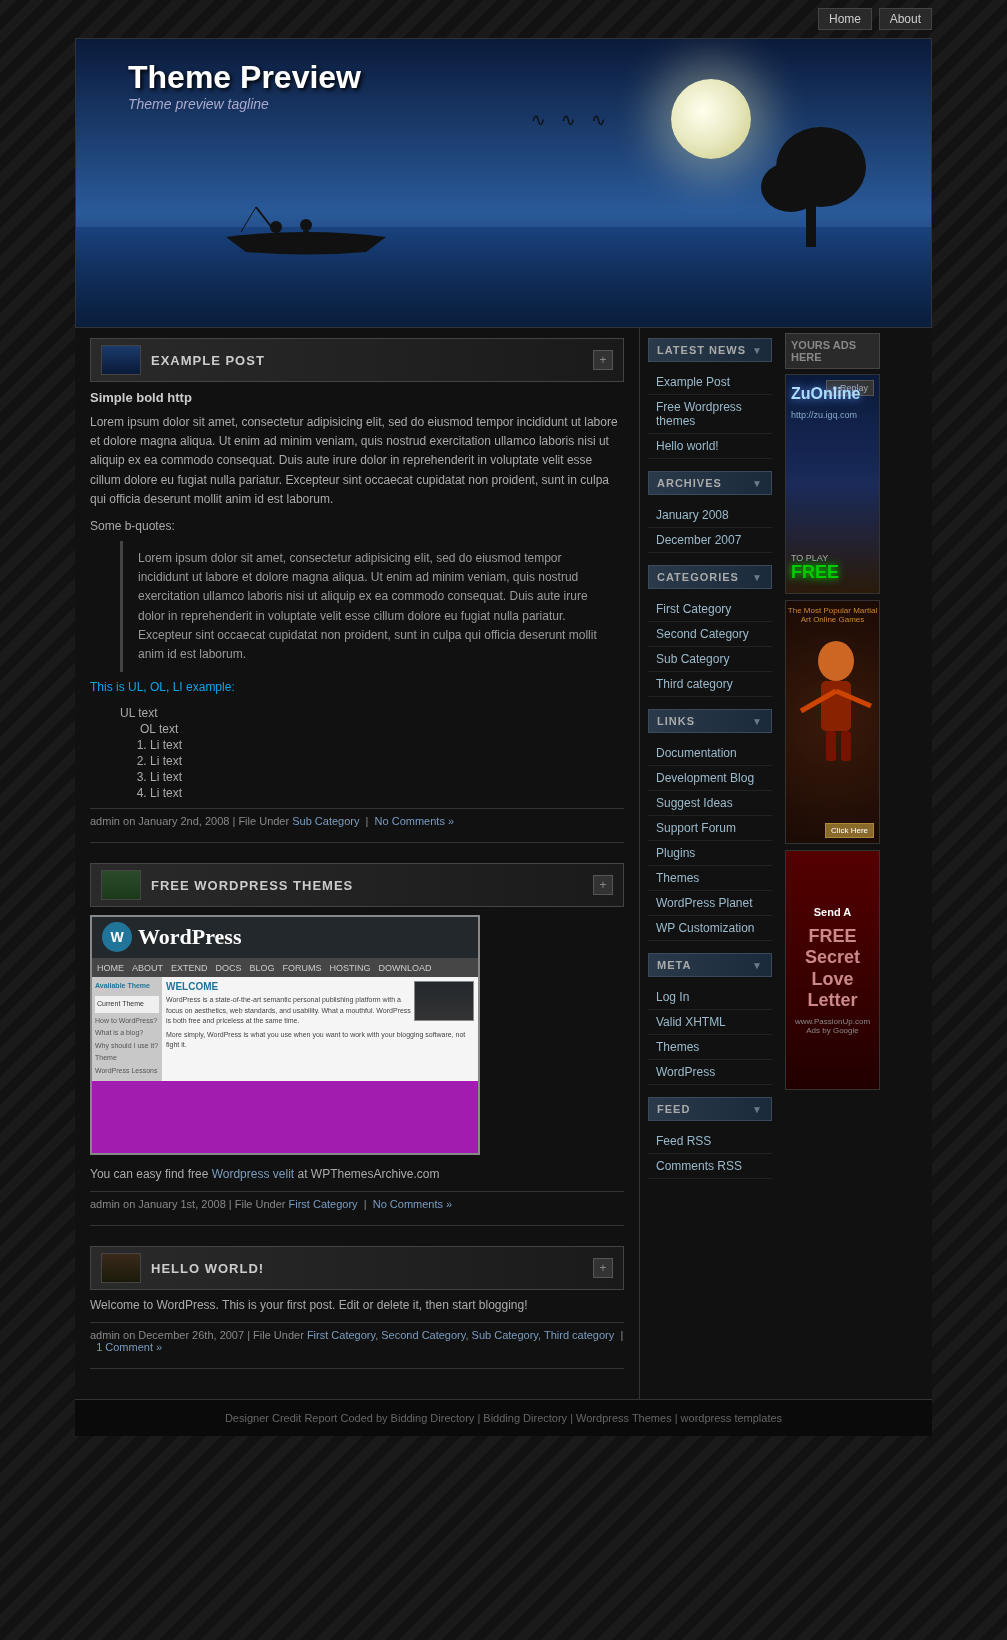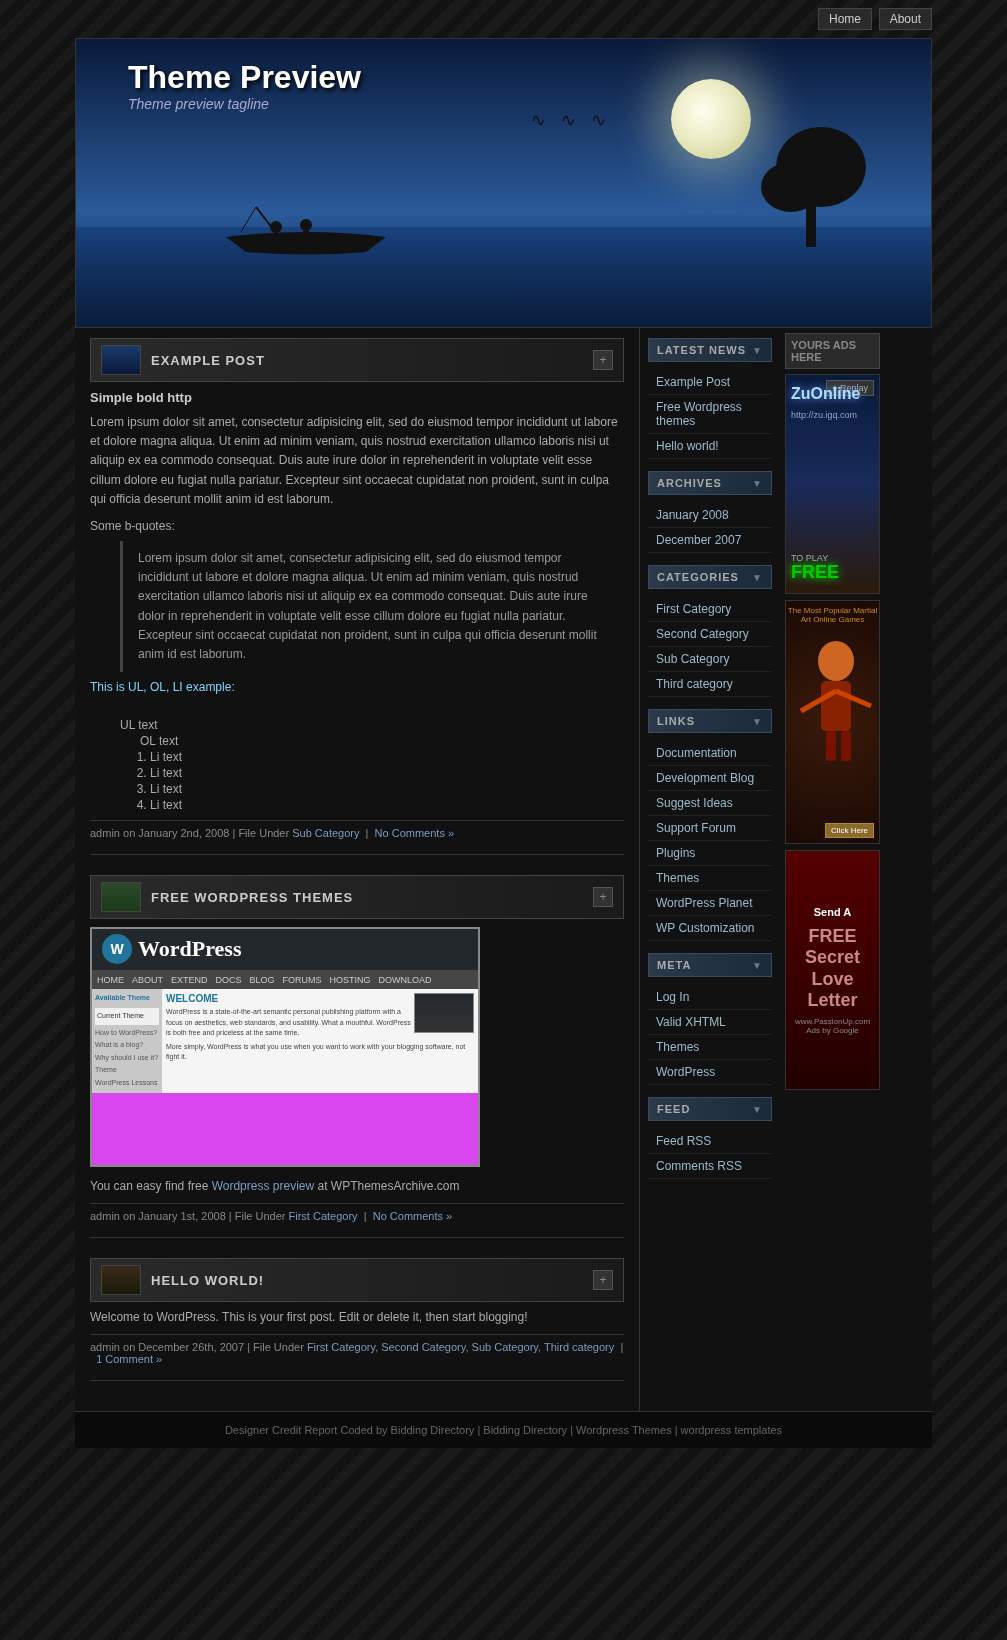--- a/index.html
+++ b/index.html
@@ -184,23 +184,23 @@
     }
     blockquote {
       border-left: 3px solid #444;
       padding: 8px 15px;
       margin: 8px 0 8px 30px;
       color: #999;
       font-size: 12px;
       line-height: 1.6;
     }
     .ul-section {
-      color: #7dd3fc;
-      font-size: 12px;
-      margin-bottom: 24px;
+      color: #0ea5e9;
+      font-size: 12px;
+      margin-bottom: 12px;
     }
     .ul-example {
       margin-left: 20px;
       color: #aaa;
       font-size: 12px;
     }
     .ul-example ul, .ul-example ol {
       margin-left: 20px;
     }
     .ul-example li {
@@ -463,21 +463,21 @@
       font-weight: bold;
       line-height: 1.2;
       margin: 5px 0;
     }
     .love-letter-footer {
       color: #888;
       font-size: 8px;
     }
 
     .wp-image-wrapper {
-      background: #d946ef;
+      background: #a21caf;
       height: 195px;
     }
     .wp-screen {
       display: flex;
       flex-direction: column;
       height: 100%;
     }
     .wp-screen-main {
       display: flex;
       flex: 1;
@@ -633,21 +633,21 @@
                   <h4>WELCOME</h4>
                   <p>WordPress is a state-of-the-art semantic personal publishing platform with a focus on aesthetics, web standards, and usability. What a mouthful. WordPress is both free and priceless at the same time.</p>
                   <p style="margin-top:3px;">More simply, WordPress is what you use when you want to work with your blogging software, not fight it.</p>
                 </div>
               </div>
             </div>
           </div>
         </div>
         <p class="wordpress-link">
           <span>You can easy find free</span>
-          <a href="#">Wordpress preview</a>
+          <a href="#">Wordpress velit</a>
           <span> at WPThemesArchive.com</span>
         </p>
         <div class="post-meta">
           <span>admin on January 1st, 2008 | File Under</span>
           <a href="#">First Category</a>
           &nbsp;|&nbsp;
           <a href="#">No Comments »</a>
         </div>
       </div>
 

